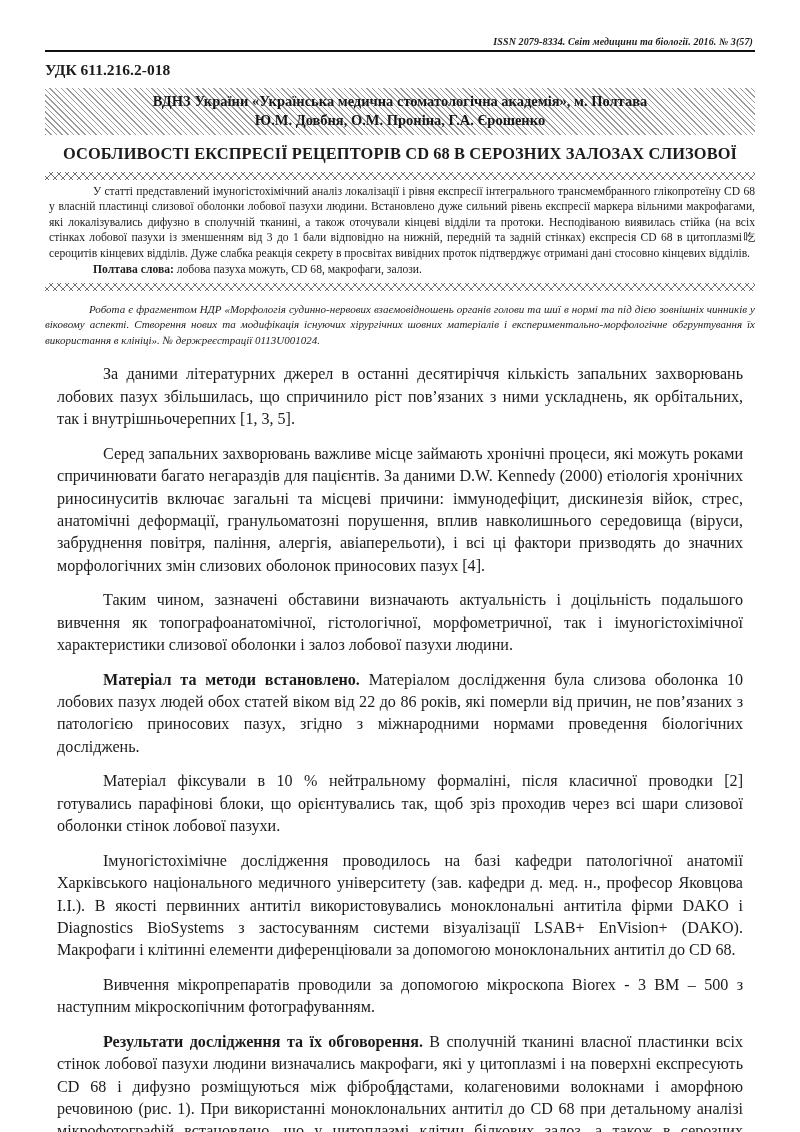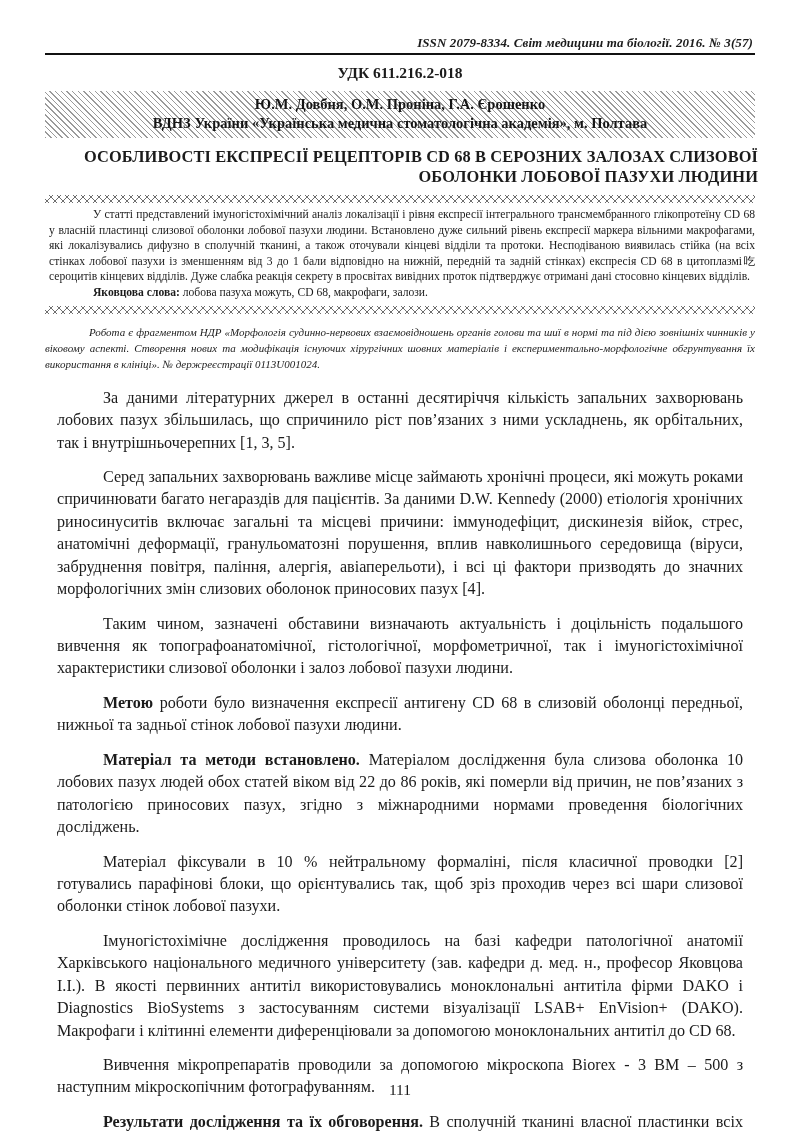--- a/index.html
+++ b/index.html
@@ -25,38 +25,37 @@
 
   
   .running-head-wrap {
     margin: 0 45px 0 45px;
     padding-top: 36px;
   }
   .running-head {
     text-align: right;
     font-style: italic;
     font-weight: bold;
-    font-size: 13px;
+    font-size: 10px;
     letter-spacing: 0.1px;
     line-height: 1.1;
     padding-right: 2px;
     white-space: nowrap;
   }
   .rule-thick {
     margin-top: 3px;
     border-top: 2.6px solid #111;
   }
 
   
   .udc {
     margin: 9px 45px 0 45px;
     font-weight: bold;
     font-size: 15.5px;
     line-height: 1.15;
-    text-align: center;
   }
 
   
   .author-banner {
     margin: 9px 45px 0 45px;
     background-color: #ffffff;
     background-image:
       repeating-linear-gradient(45deg,
         #9a9a9a 0px, #9a9a9a 1px,
         #ffffff 1px, #ffffff 4px);
@@ -67,21 +66,21 @@
     font-weight: bold;
     font-size: 14.5px;
     line-height: 1.32;
     color: #141414;
     text-shadow: 0 0 0.5px rgba(255,255,255,0.85);
   }
 
   
   .article-title {
     margin: 9px 42px 0 42px;
-    text-align: right;
+    text-align: center;
     font-weight: bold;
     font-size: 16.4px;
     line-height: 1.22;
     letter-spacing: 0.1px;
   }
 
   
   .zigzag {
     margin: 8px 45px 0 45px;
     height: 8px;
@@ -149,45 +148,43 @@
 <div class="page">
 
   <div class="running-head-wrap">
     <div class="running-head">ISSN 2079-8334. Світ медицини та біології. 2016. № 3(57)</div>
     <div class="rule-thick"></div>
   </div>
 
   <div class="udc">УДК 611.216.2-018</div>
 
   <div class="author-banner">
+    <div class="author-line">ВДНЗ України «Українська медична стоматологічна академія»,  м. Полтава</div>
     <div class="author-line">Ю.М. Довбня, О.М. Проніна, Г.А. Єрошенко</div>
-    <div class="author-line">ВДНЗ України «Українська медична стоматологічна академія»,  м. Полтава</div>
   </div>
 
   <div class="article-title">
     <div>ОСОБЛИВОСТІ ЕКСПРЕСІЇ РЕЦЕПТОРІВ CD 68 В СЕРОЗНИХ ЗАЛОЗАХ СЛИЗОВОЇ</div>
-    <div>ОБОЛОНКИ ЛОБОВОЇ ПАЗУХИ ЛЮДИНИ</div>
   </div>
 
   <div class="zigzag"></div>
 
   <div class="abstract">
     <span>У статті представлений імуногістохімічний аналіз локалізації і рівня експресії інтегрального трансмембранного глікопротеїну CD 68 у власній пластинці слизової оболонки лобової пазухи людини. Встановлено дуже сильний рівень експресії маркера вільними макрофагами, які локалізувались дифузно в сполучній тканині, а також оточували кінцеві відділи та протоки. Несподіваною виявилась стійка (на всіх стінках лобової пазухи із зменшенням від 3 до 1 бали відповідно на нижній, передній та задній стінках) експресія CD 68 в цитоплазмі吃сероцитів кінцевих відділів. Дуже слабка реакція секрету в просвітах вивідних проток підтверджує отримані дані стосовно кінцевих відділів.</span>
-    <span class="kw"><b>Яковцова слова:</b><span> лобова пазуха можуть, CD 68, макрофаги, залози.</span></span>
+    <span class="kw"><b>Полтава слова:</b><span> лобова пазуха можуть, CD 68, макрофаги, залози.</span></span>
   </div>
 
   <div class="zigzag tight"></div>
 
   <div class="funding">Робота є фрагментом НДР «Морфологія судинно-нервових взаємовідношень органів голови та шиї в нормі та під дією зовнішніх чинників у віковому аспекті. Створення нових та модифікація існуючих хірургічних шовних матеріалів і експериментально-морфологічне обгрунтування їх використання в клініці». № держреєстрації 0113U001024.</div>
 
   <div class="body-text">
     <p><b></b><span>За даними літературних джерел в останні десятиріччя кількість запальних захворювань лобових пазух збільшилась, що спричинило ріст пов’язаних з ними ускладнень, як орбітальних, так і внутрішньочерепних [1, 3, 5].</span></p>
     <p><b></b><span>Серед запальних захворювань важливе місце займають хронічні процеси, які можуть роками спричинювати багато негараздів для пацієнтів. За даними  D.W. Kennedy (2000) етіологія хронічних риносинуситів включає загальні та місцеві причини:  іммунодефіцит, дискинезія війок, стрес, анатомічні деформації, гранульоматозні порушення, вплив навколишнього середовища (віруси, забруднення повітря, паління, алергія, авіаперельоти),  і всі ці фактори призводять до значних морфологічних змін слизових оболонок приносових пазух  [4].</span></p>
     <p><b></b><span>Таким чином, зазначені обставини визначають актуальність і доцільність подальшого вивчення як топографоанатомічної, гістологічної, морфометричної, так і імуногістохімічної характеристики слизової оболонки і залоз лобової пазухи людини.</span></p>
-    <p><b>Метою</b><span> роботи було визначення експресії антигену CD 68 в слизовій оболонці передньої, нижньої та задньої стінок лобової пазухи людини.</span></p>
     <p><b>Матеріал та методи встановлено.</b><span> Матеріалом дослідження була слизова оболонка 10 лобових пазух людей обох статей віком від 22 до 86 років, які померли від причин, не пов’язаних з патологією приносових пазух, згідно з міжнародними нормами проведення біологічних досліджень.</span></p>
     <p><b></b><span>Матеріал фіксували в 10 % нейтральному формаліні, після класичної проводки [2] готувались парафінові блоки, що орієнтувались так, щоб зріз проходив через всі шари слизової оболонки стінок лобової пазухи.</span></p>
     <p><b></b><span>Імуногістохімічне дослідження проводилось на базі кафедри патологічної анатомії Харківського національного медичного університету (зав. кафедри д. мед. н., професор Яковцова І.І.). В якості первинних антитіл використовувались моноклональні антитіла фірми DAKO і Diagnostics BioSystems з застосуванням системи візуалізації LSAB+   EnVision+  (DAKO). Макрофаги і клітинні елементи диференціювали за допомогою моноклональних антитіл до CD 68.</span></p>
     <p><b></b><span>Вивчення мікропрепаратів проводили за допомогою мікроскопа Biorex - 3 ВМ – 500 з наступним мікроскопічним фотографуванням.</span></p>
     <p><b>Результати дослідження та їх обговорення.</b><span>  В сполучній тканині власної пластинки всіх стінок лобової пазухи людини визначались макрофаги, які у цитоплазмі і на поверхні експресують CD 68 і дифузно розміщуються між фібробластами, колагеновими волокнами і аморфною речовиною (рис. 1). При використанні моноклональних антитіл до CD 68 при детальному аналізі мікрофотографій встановлено, що у цитоплазмі клітин білкових залоз, а також в серозних півмісяцях кінцевих відділів змішаних залоз нижньої стінки слизової оболонки лобової пазухи людини експресія маркера була середньої сили. Цитоплазма мукоцитів давала негативну реакцію (рис. 2). Користуючись напівкількісним методом, експресію маркера CD 68 на макрофагах можливо оцінити на 4 бали (дуже сильна реакція), в сероцитах залоз – 3 бали (сильна реакція).</span></p>
   </div>
 
   <div class="folio">111</div>
 
 </div>

